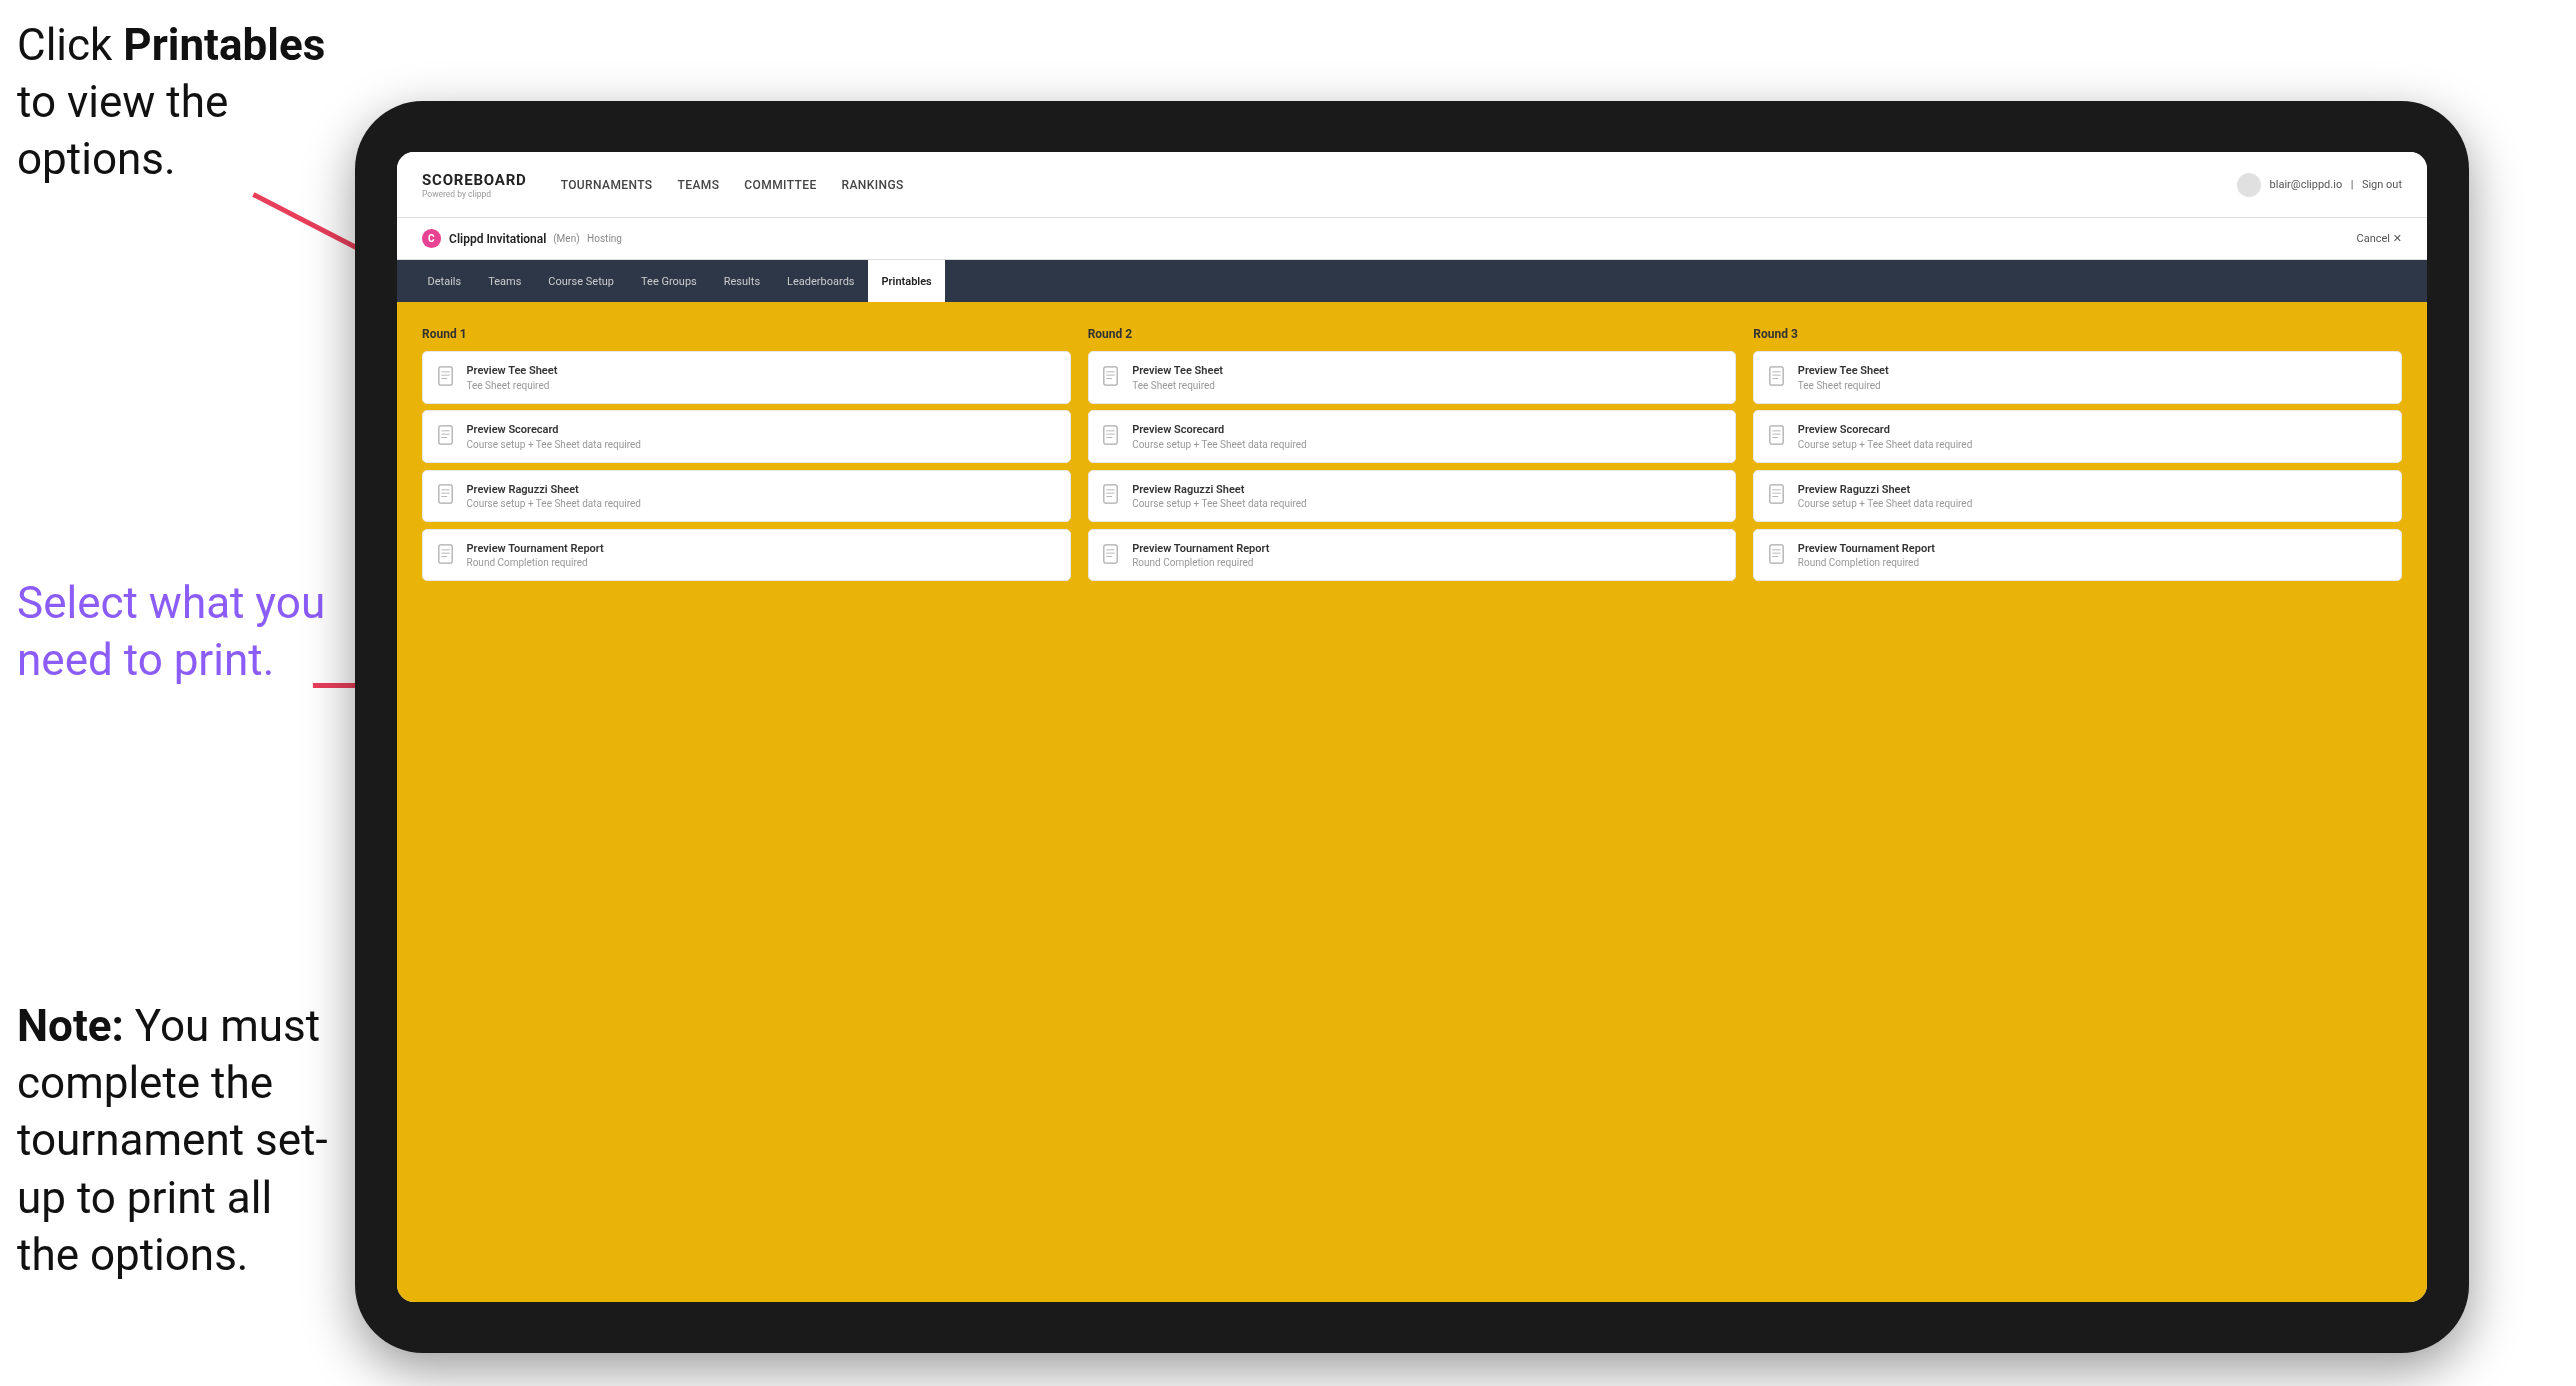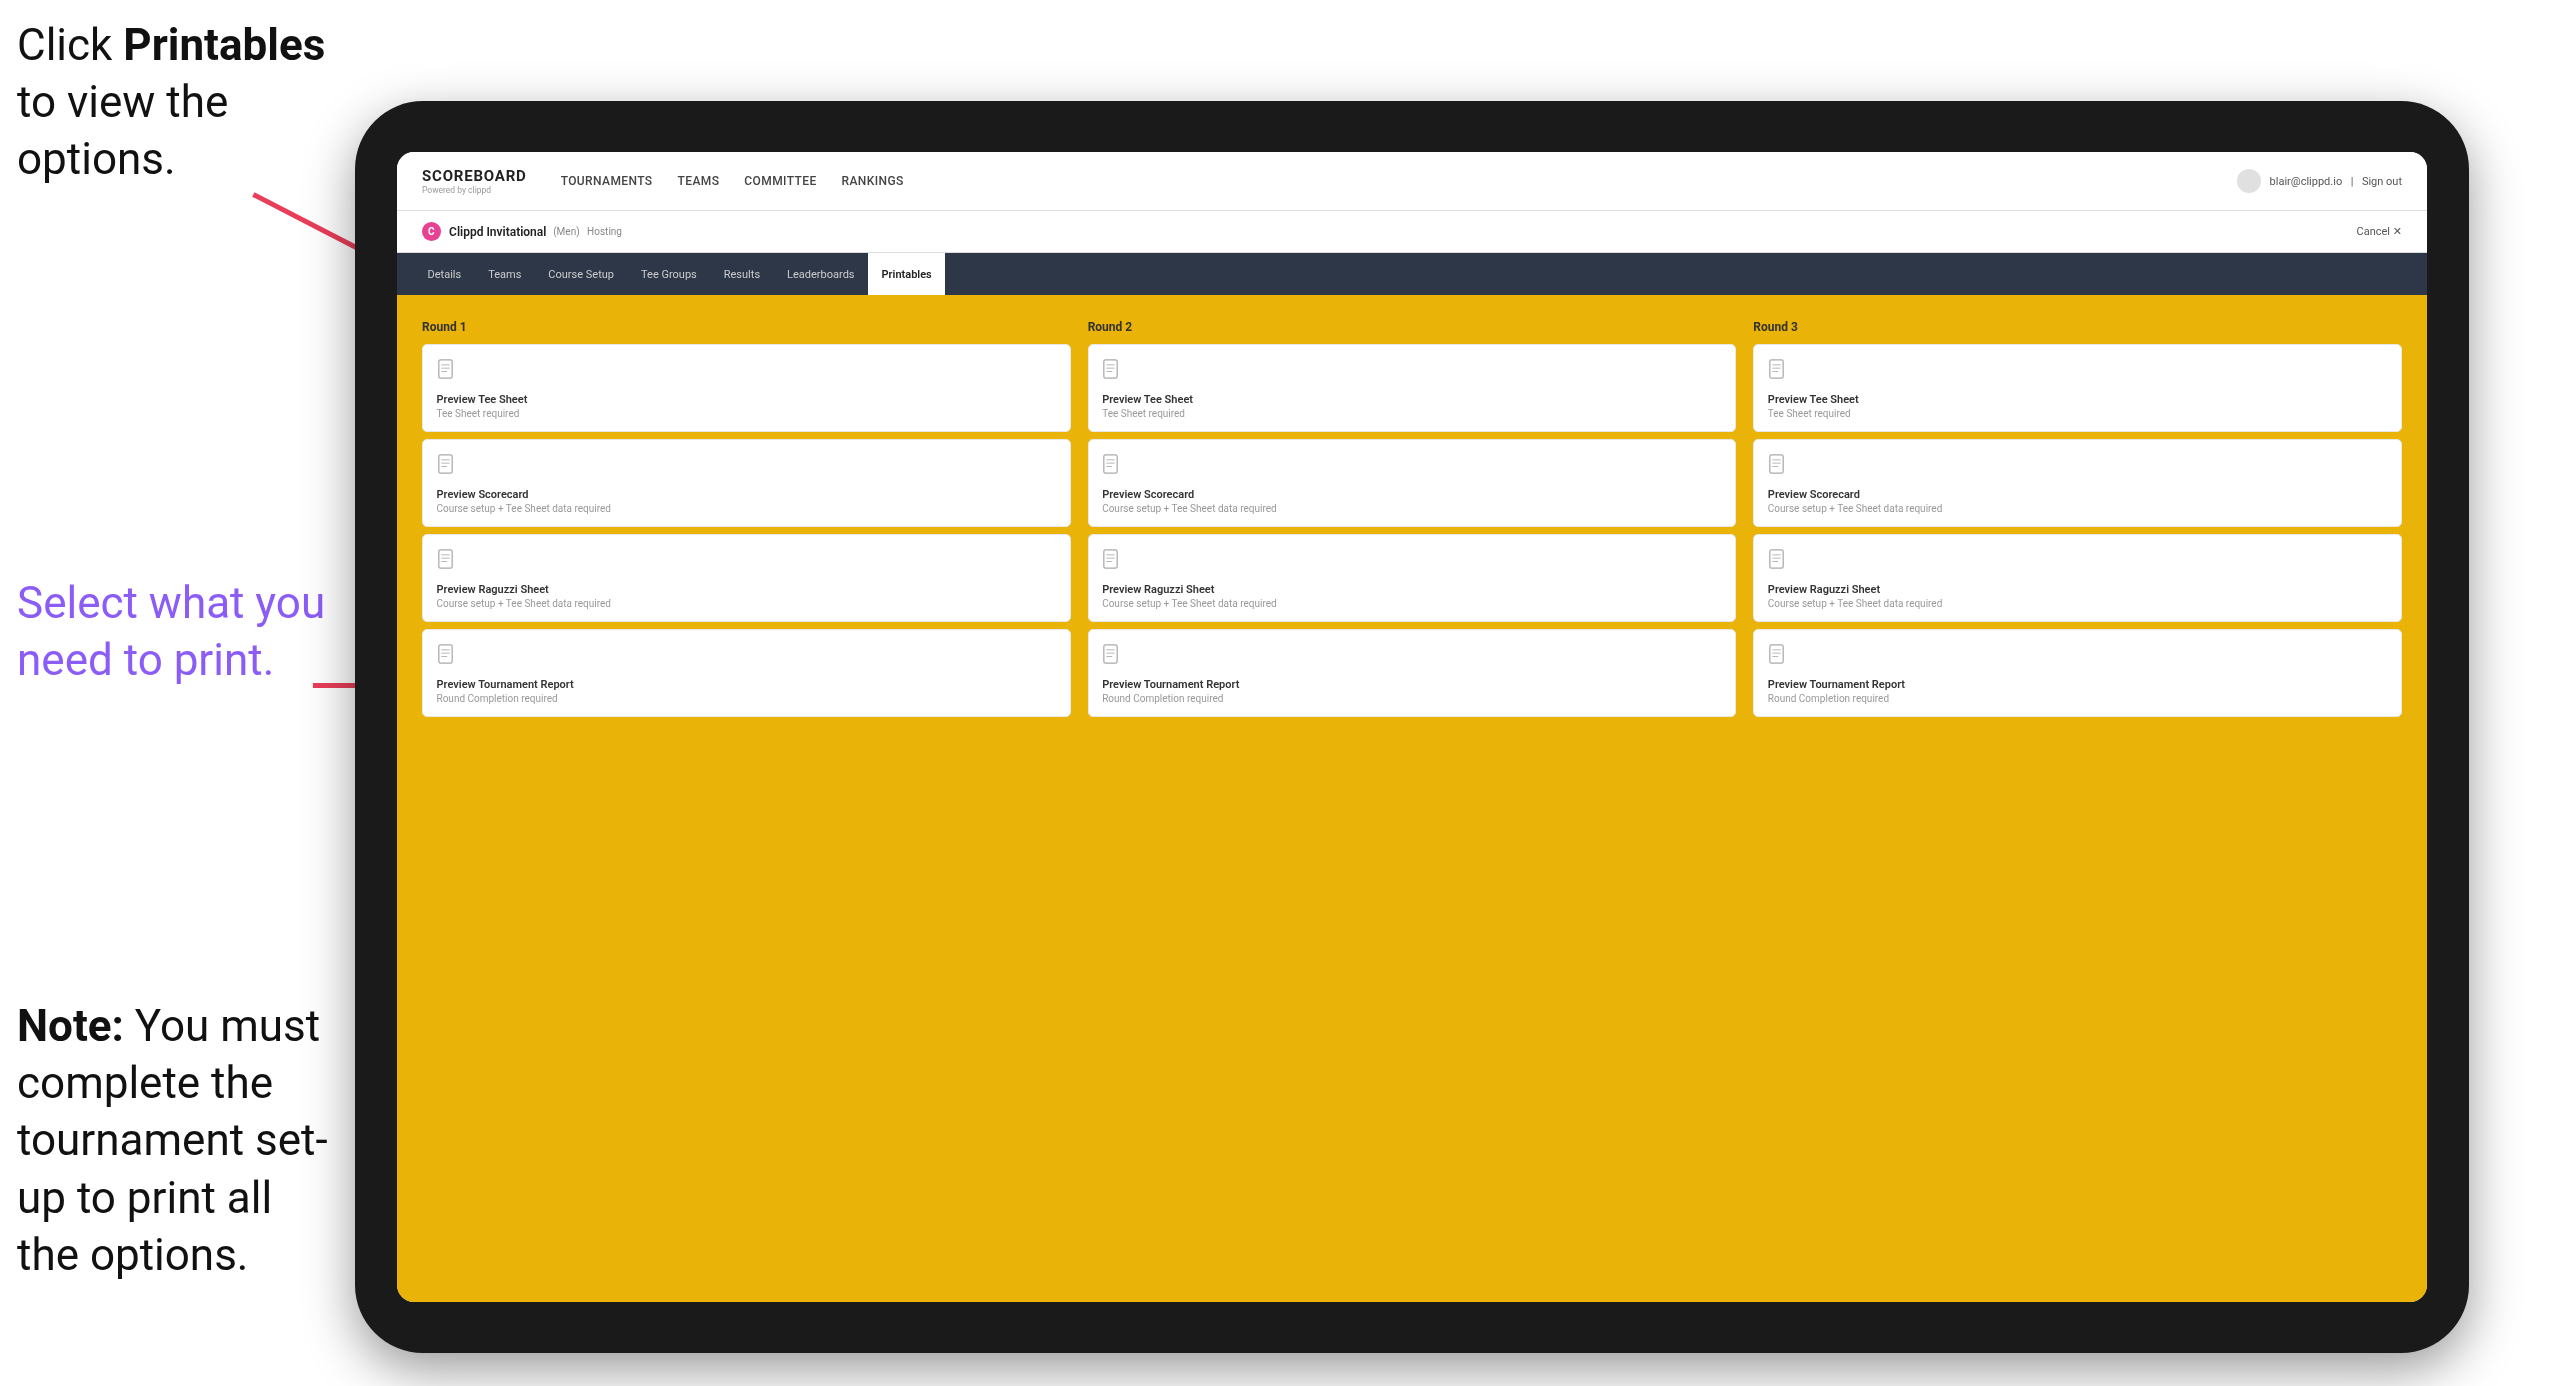--- a/index.html
+++ b/index.html
@@ -85,21 +85,21 @@
       flex-direction: column;
     }
 
     
     .app-header {
       background: #ffffff;
       border-bottom: 0.8px solid #ddd;
       display: flex;
       align-items: center;
       padding: 0 25px;
-      height: 59px;
+      height: 66px;
       flex-shrink: 0;
     }
 
     .scoreboard-logo {
       display: flex;
       flex-direction: column;
       margin-right: 34px;
     }
 
     .logo-title {
@@ -247,21 +247,20 @@
 
     .print-card {
       background: #ffffff;
       border-radius: 5px;
       padding: 12px 13.5px;
       display: flex;
       align-items: flex-start;
       gap: 10px;
       cursor: pointer;
       border: 0.8px solid #e8e8e8;
-      flex-direction: column;
     }
 
     .card-icon {
       width: 20px;
       height: 24px;
       flex-shrink: 0;
       color: #aaa;
       margin-top: 1.7px;
     }
 

